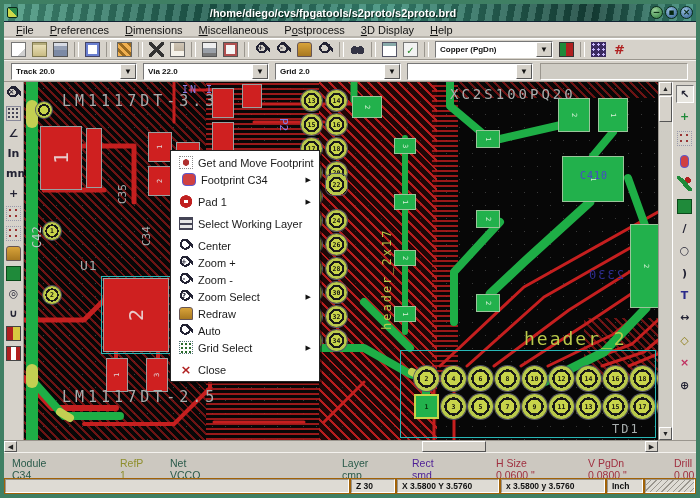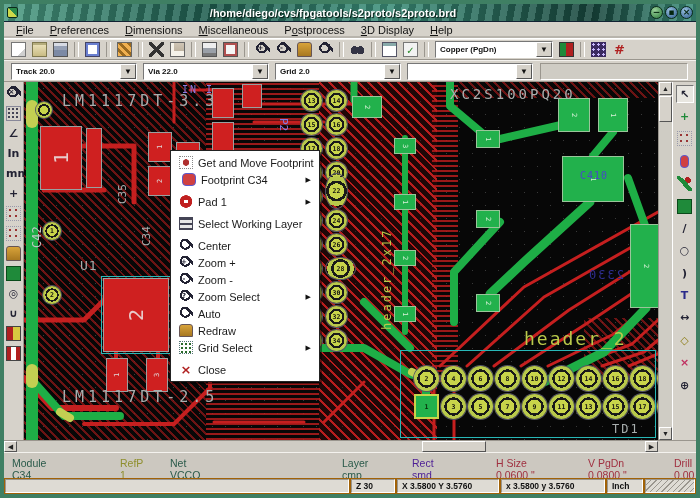--- a/index.html
+++ b/index.html
@@ -364,26 +364,26 @@
           <div class="citem">
             <span class="ic ic-zoom">-</span>
             <span class="clabel">Zoom -</span>
           </div>
           <div class="citem">
             <span class="ic ic-zoom">?</span>
             <span class="clabel">Zoom Select</span>
             <span class="csub">▶</span>
           </div>
           <div class="citem">
+            <span class="ic ic-redraw"></span>
+            <span class="clabel">Redraw</span>
+          </div>
+          <div class="citem">
             <span class="ic ic-zoom"></span>
             <span class="clabel">Auto</span>
-          </div>
-          <div class="citem">
-            <span class="ic ic-redraw"></span>
-            <span class="clabel">Redraw</span>
           </div>
           <div class="citem">
             <span class="ic ic-gridsel"></span>
             <span class="clabel">Grid Select</span>
             <span class="csub">▶</span>
           </div>
           <div class="csep"></div>
           <div class="citem">
             <span class="ic ic-close">×</span>
             <span class="clabel">Close</span>
@@ -494,39 +494,39 @@
         </div>
         <div class="thp" style="left: 277px; top: 80px; width: 21px; height: 21px;">
           <span>19</span>
         </div>
         <div class="thp" style="left: 302px; top: 80px; width: 21px; height: 21px;">
           <span>20</span>
         </div>
         <div class="thp" style="left: 277px; top: 104px; width: 21px; height: 21px;">
           <span>21</span>
         </div>
-        <div class="thp" style="left: 302px; top: 92px; width: 21px; height: 34px;">
+        <div class="thp" style="left: 302px; top: 92px; width: 21px; height: 21px; border-radius: 7px;">
           <span>22</span>
         </div>
         <div class="thp" style="left: 277px; top: 128px; width: 21px; height: 21px;">
           <span>23</span>
         </div>
         <div class="thp" style="left: 302px; top: 128px; width: 21px; height: 21px;">
           <span>24</span>
         </div>
         <div class="thp" style="left: 277px; top: 152px; width: 21px; height: 21px;">
           <span>25</span>
         </div>
         <div class="thp" style="left: 302px; top: 152px; width: 21px; height: 21px;">
           <span>26</span>
         </div>
         <div class="thp" style="left: 277px; top: 176px; width: 21px; height: 21px;">
           <span>27</span>
         </div>
-        <div class="thp" style="left: 302px; top: 176px; width: 29px; height: 21px;">
+        <div class="thp" style="left: 302px; top: 176px; width: 21px; height: 21px;">
           <span>28</span>
         </div>
         <div class="thp" style="left: 277px; top: 200px; width: 21px; height: 21px;">
           <span>29</span>
         </div>
         <div class="thp" style="left: 302px; top: 200px; width: 21px; height: 21px;">
           <span>30</span>
         </div>
         <div class="thp" style="left: 277px; top: 224px; width: 21px; height: 21px;">
           <span>31</span>

